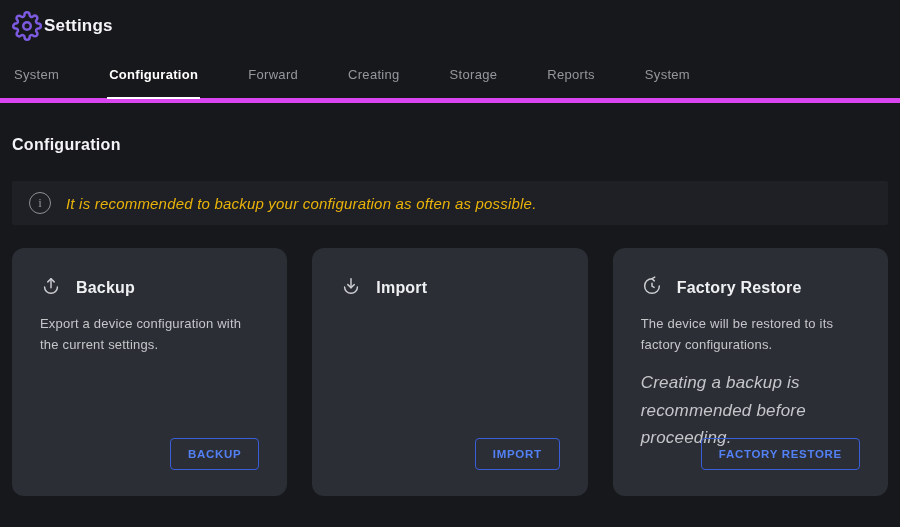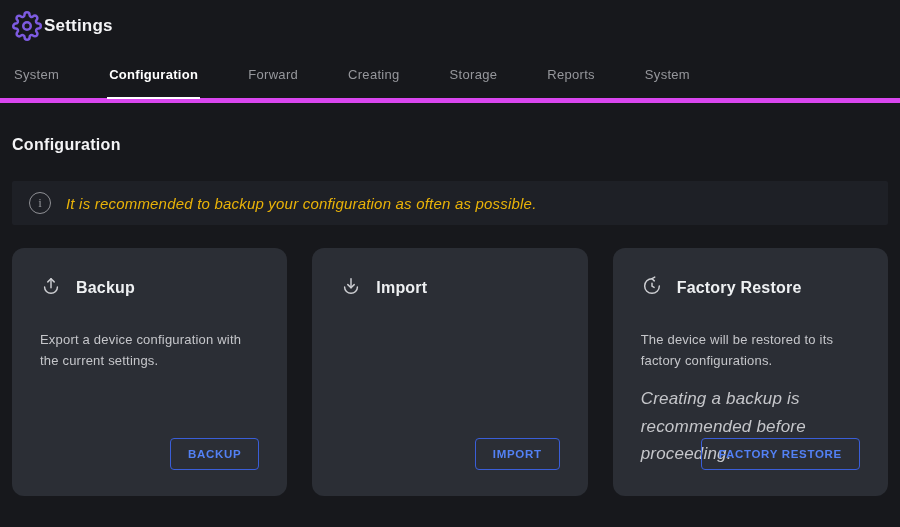--- a/index.html
+++ b/index.html
@@ -29,21 +29,21 @@
     display: flex; align-items: center; justify-content: center; font-size: 13px; flex-shrink: 0;
     font-family: "Liberation Serif", serif; }
   .banner p { font-size: 15px; color: #eab308; letter-spacing: .2px; font-style: italic; }
 
   
   .cards { margin: 23px 12px 0; display: flex; gap: 25px; }
   .card { flex: 1; background: #2b2e35; border-radius: 12px; height: 248px; position: relative; padding: 27px 28px; }
   .card-head { display: flex; align-items: center; gap: 14px; }
   .card-head svg { width: 22px; height: 22px; flex-shrink: 0; }
   .card-title { font-size: 16px; font-weight: 700; color: #eef0f2; letter-spacing: .2px; }
-  .card-desc { margin-top: 28px; font-size: 13px; line-height: 1.62; color: #c5c6ca; letter-spacing: .2px; }
+  .card-desc { margin-top: 12px; font-size: 13px; line-height: 1.62; color: #c5c6ca; letter-spacing: .2px; }
   .card-note { margin-top: 14px; font-size: 17px; line-height: 1.62; color: #c5c6ca; font-style: italic; letter-spacing: .2px; }
   .card-btn { position: absolute; right: 28px; bottom: 26px; background: transparent;
     border: 1px solid #3a5ed8; color: #5381f5; font-size: 11.5px; font-weight: 700; letter-spacing: .7px;
     padding: 9px 17px; border-radius: 4px; cursor: pointer; font-family: inherit; white-space: nowrap; }
 </style>
 </head>
 <body>
 
 <div class="header">
   <span class="gear-wrap">

